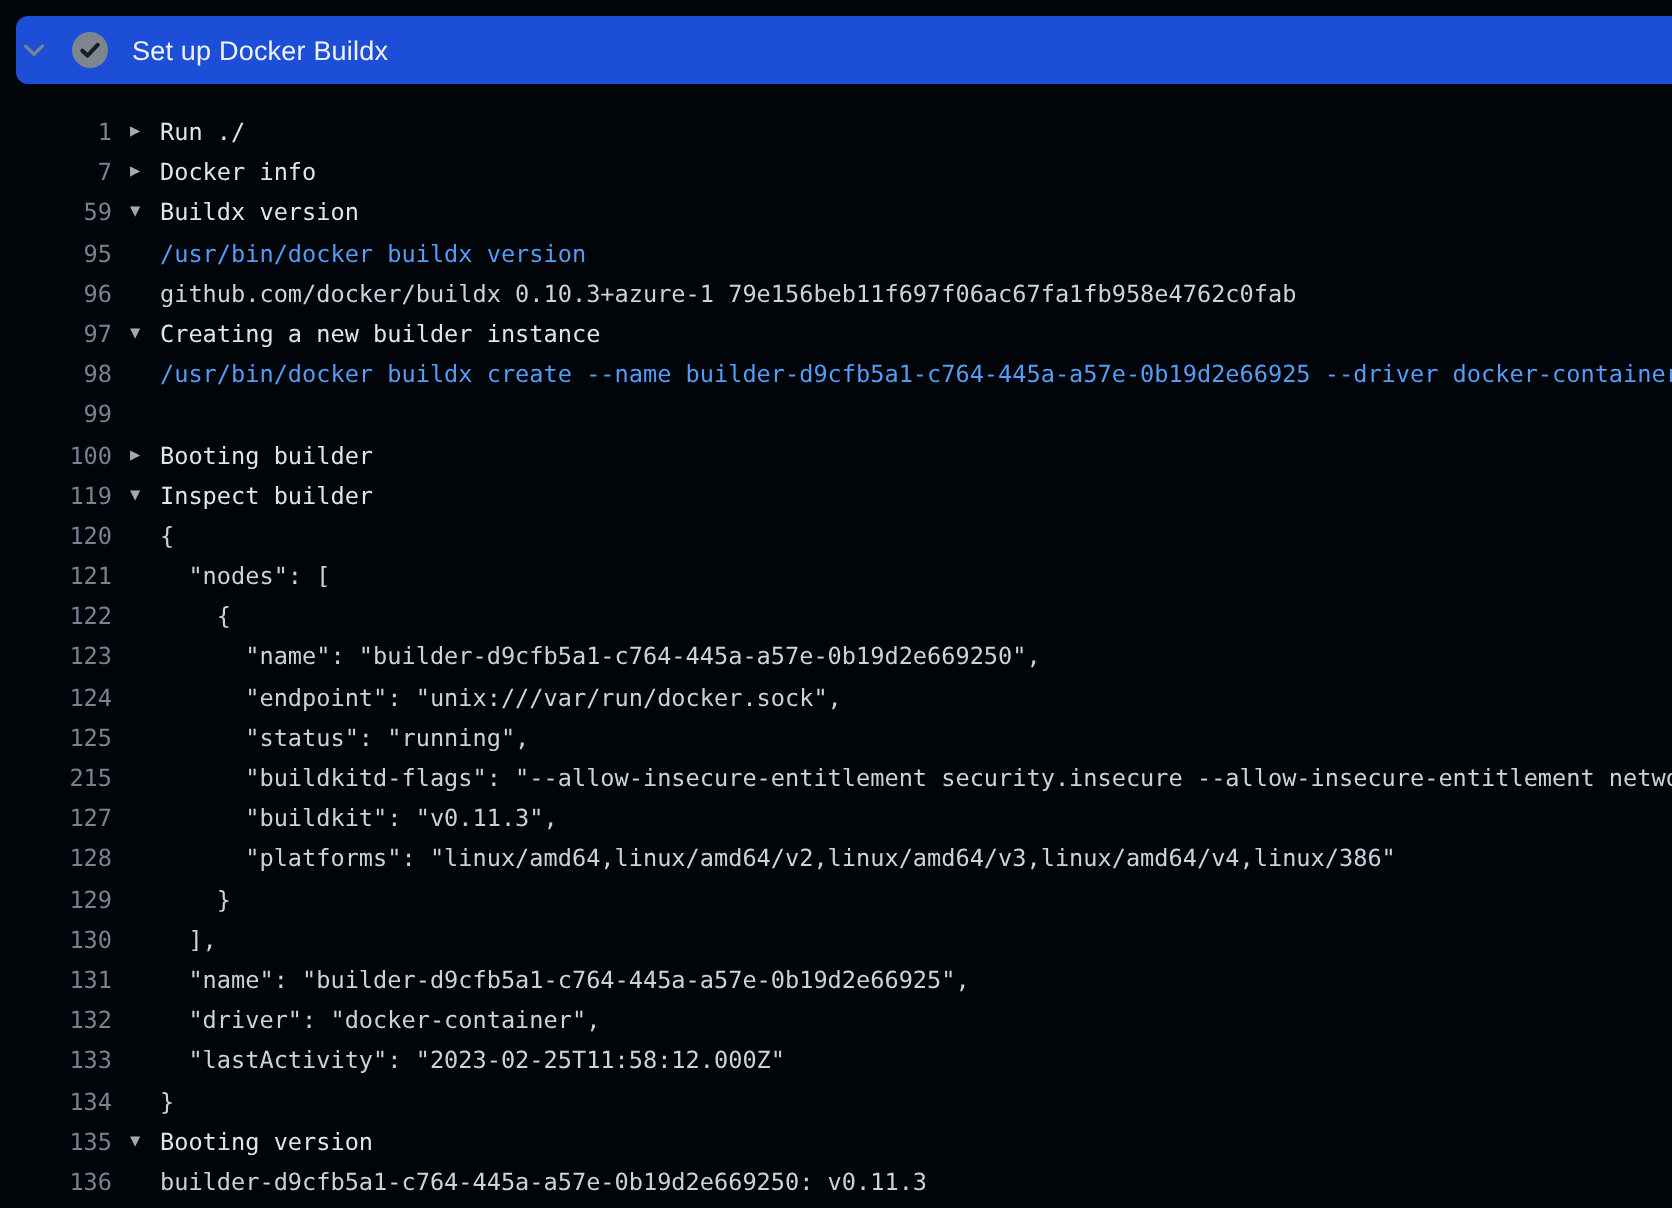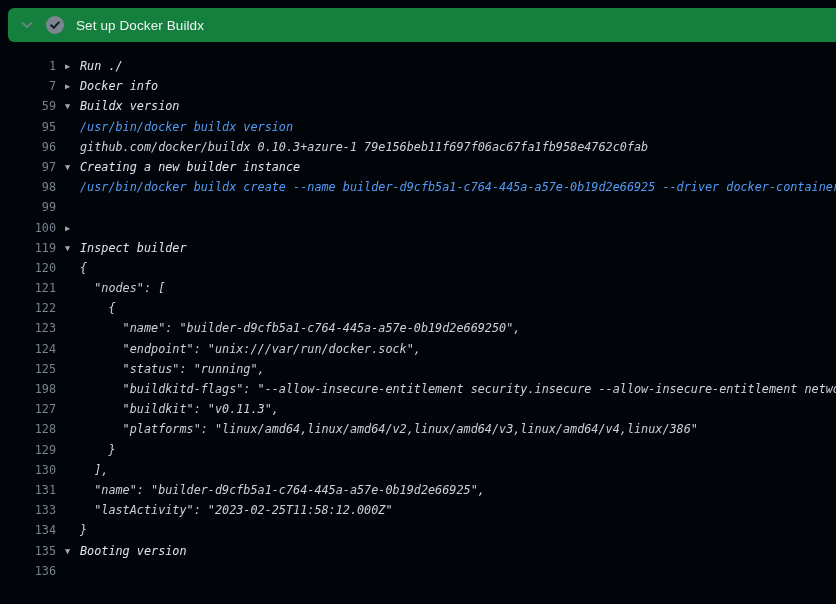--- a/index.html
+++ b/index.html
@@ -6,25 +6,25 @@
     margin: 0; padding: 0;
     width: 836px; height: 604px;
     background: #010409;
     overflow: hidden;
     font-family: "DejaVu Sans Mono", "Liberation Mono", monospace;
   }
   .step-header {
     position: absolute;
     left: 8px; top: 8px; right: 0;
     height: 34px;
-    background: #15803d;
+    background: #1d4ed8;
     border-radius: 6px 0 0 6px;
     display: flex;
     align-items: center;
-    padding-left: 12px;
+    padding-left: 2px;
     box-sizing: border-box;
     cursor: pointer;
   }
   .chev { width: 14px; height: 14px; margin-right: 12px; flex: none; display: block; }
   .check { width: 18px; height: 18px; margin-right: 12px; flex: none; display: block; }
   .step-title {
     font-family: "Liberation Sans", sans-serif;
     font-size: 13.5px;
     font-weight: 500;
     color: #eff3f6;
@@ -53,21 +53,21 @@
   }
   .marker {
     width: 24px;
     flex: none;
     padding-left: 9px;
     box-sizing: border-box;
     color: #a2abb5;
     font-size: 8.5px;
     line-height: 20.19px;
   }
-  .content { color: #ccd2da; flex: none; font-style: italic; }
+  .content { color: #ccd2da; flex: none; }
   .line.group_collapsed .content, .line.group_expanded .content { color: #dfe5eb; }
   .line.command .content { color: #549cf5; }
 </style>
 </head>
 <body>
 
 <div class="step-header">
   <svg class="chev" viewBox="0 0 16 16">
     <path d="M3.2 5.8 L8 10.4 L12.8 5.8" stroke="#768390" stroke-width="1.9" fill="none" stroke-linecap="round" stroke-linejoin="round"></path>
   </svg>
@@ -105,20 +105,21 @@
   </div><div class="line command">
     <span class="num">98</span>
     <span class="marker"></span>
     <span class="content">/usr/bin/docker buildx create --name builder-d9cfb5a1-c764-445a-a57e-0b19d2e66925 --driver docker-container</span>
   </div><div class="line output">
     <span class="num">99</span>
     <span class="marker"></span>
   </div><div class="line group_collapsed">
     <span class="num">100</span>
     <span class="marker">▶</span>
+    <span class="content">Booting builder</span>
   </div><div class="line group_expanded">
     <span class="num">119</span>
     <span class="marker">▼</span>
     <span class="content">Inspect builder</span>
   </div><div class="line output">
     <span class="num">120</span>
     <span class="marker"></span>
     <span class="content">{</span>
   </div><div class="line output">
     <span class="num">121</span>
@@ -134,21 +135,21 @@
     <span class="content">      "name": "builder-d9cfb5a1-c764-445a-a57e-0b19d2e669250",</span>
   </div><div class="line output">
     <span class="num">124</span>
     <span class="marker"></span>
     <span class="content">      "endpoint": "unix:///var/run/docker.sock",</span>
   </div><div class="line output">
     <span class="num">125</span>
     <span class="marker"></span>
     <span class="content">      "status": "running",</span>
   </div><div class="line output">
-    <span class="num">198</span>
+    <span class="num">215</span>
     <span class="marker"></span>
     <span class="content">      "buildkitd-flags": "--allow-insecure-entitlement security.insecure --allow-insecure-entitlement network.host",</span>
   </div><div class="line output">
     <span class="num">127</span>
     <span class="marker"></span>
     <span class="content">      "buildkit": "v0.11.3",</span>
   </div><div class="line output">
     <span class="num">128</span>
     <span class="marker"></span>
     <span class="content">      "platforms": "linux/amd64,linux/amd64/v2,linux/amd64/v3,linux/amd64/v4,linux/386"</span>
@@ -158,27 +159,32 @@
     <span class="content">    }</span>
   </div><div class="line output">
     <span class="num">130</span>
     <span class="marker"></span>
     <span class="content">  ],</span>
   </div><div class="line output">
     <span class="num">131</span>
     <span class="marker"></span>
     <span class="content">  "name": "builder-d9cfb5a1-c764-445a-a57e-0b19d2e66925",</span>
   </div><div class="line output">
+    <span class="num">132</span>
+    <span class="marker"></span>
+    <span class="content">  "driver": "docker-container",</span>
+  </div><div class="line output">
     <span class="num">133</span>
     <span class="marker"></span>
     <span class="content">  "lastActivity": "2023-02-25T11:58:12.000Z"</span>
   </div><div class="line output">
     <span class="num">134</span>
     <span class="marker"></span>
     <span class="content">}</span>
   </div><div class="line group_expanded">
     <span class="num">135</span>
     <span class="marker">▼</span>
     <span class="content">Booting version</span>
   </div><div class="line output">
     <span class="num">136</span>
     <span class="marker"></span>
+    <span class="content">builder-d9cfb5a1-c764-445a-a57e-0b19d2e669250: v0.11.3</span>
   </div></div>
 
 </body></html>

